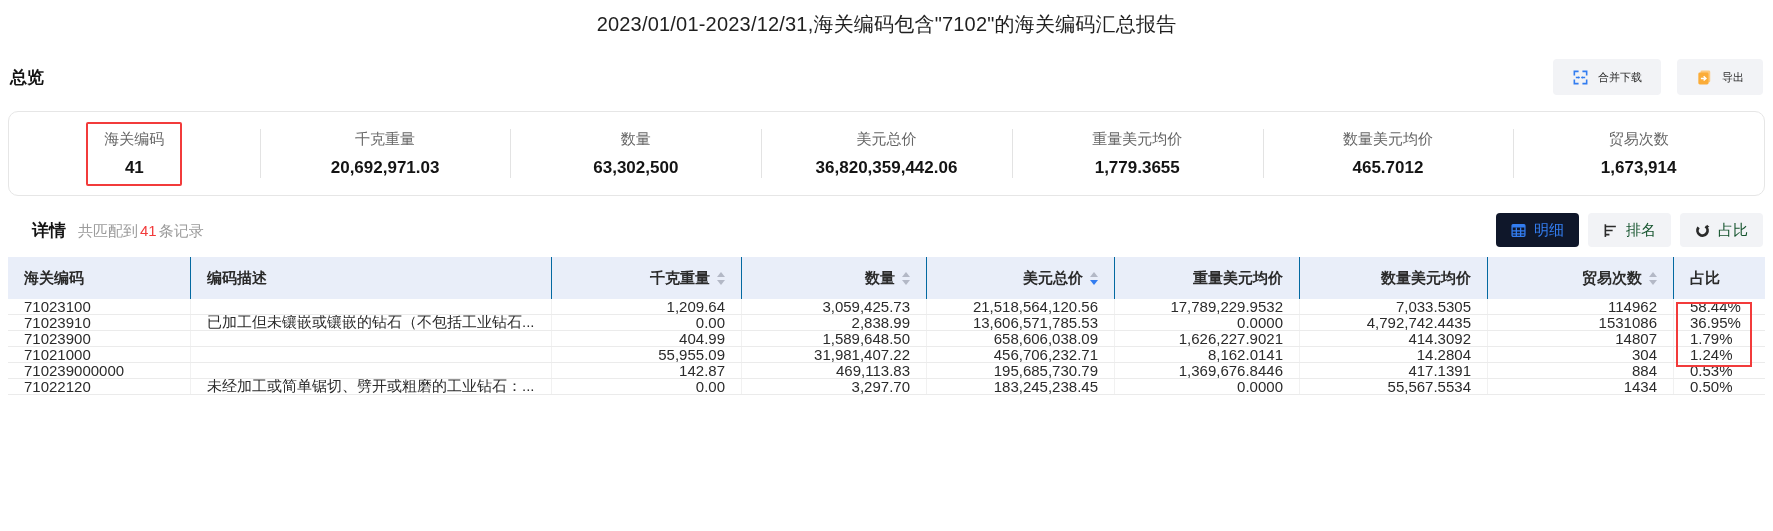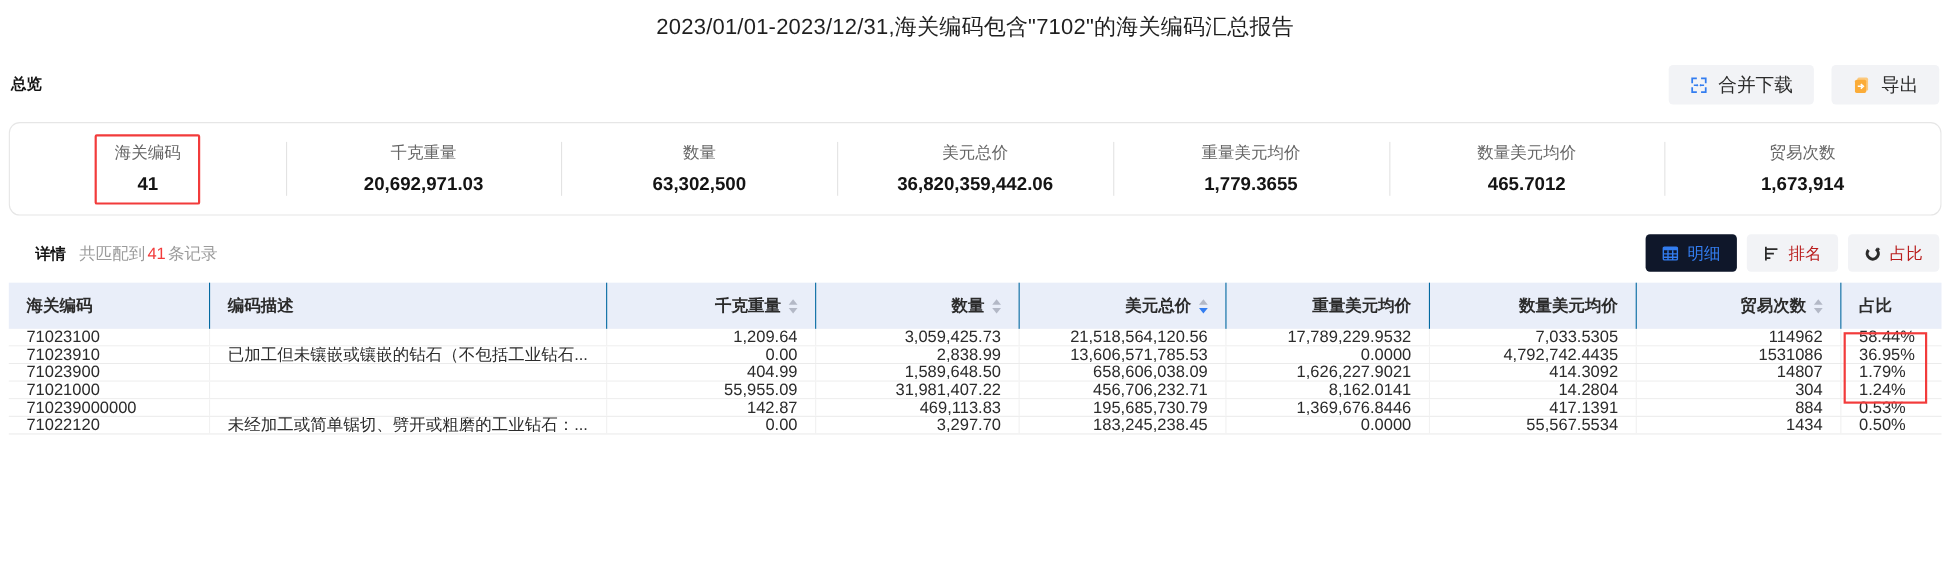--- a/index.html
+++ b/index.html
@@ -2,44 +2,44 @@
 <html><head>
 <meta charset="utf-8">
 <style>
   * { box-sizing: border-box; margin: 0; padding: 0; }
   html,body { width:1773px; height:531px; background:#ffffff; overflow:hidden;
     font-family:"Liberation Sans","DejaVu Sans",sans-serif; color:#2b2b2b; }
 
   .title { text-align:center; padding-top:11px; font-size:20px; color:#1f1f1f; letter-spacing:0.2px; }
 
   .section-row { display:flex; justify-content:space-between; align-items:center; padding:0 10px; margin-top:21px; height:36px; }
-  .section-title { font-size:14px; font-weight:700; color:#141414; }
+  .section-title { font-size:17px; font-weight:700; color:#141414; }
   .btn-group { display:flex; gap:16px; }
   .btn { display:inline-flex; align-items:center; gap:9px; background:#f2f3f6; border:none; border-radius:4px;
-    height:36px; padding:0 19px; font-size:17px; color:#2b2b2b; cursor:pointer; font-family:inherit; }
+    height:36px; padding:0 19px; font-size:11px; color:#2b2b2b; cursor:pointer; font-family:inherit; }
 
   
   .stats-card { margin:16px 8px 0; height:85px; border:1px solid #e6e6e6; border-radius:10px;
     display:flex; align-items:stretch; background:#fff; }
   .stat { flex:1; position:relative; display:flex; flex-direction:column; align-items:center; justify-content:center; }
   .stat:not(:first-child)::before { content:""; position:absolute; left:0; top:17px; bottom:17px; width:1px; background:#e3e3e3; }
   .stat-label { font-size:15px; color:#666; }
   .stat-value { font-size:17px; font-weight:700; color:#141414; margin-top:9px; }
   .stat-box { display:none; position:absolute; left:50%; top:50%; transform:translate(-50%,-50%);
     width:96px; height:64px; border:2px solid #f23b3b; border-radius:2px; pointer-events:none; }
   .stat.hl .stat-box { display:block; }
 
   
   .details-row { display:flex; justify-content:space-between; align-items:center; padding:0 10px; margin-top:17px; height:34px;margin-left:22px; }
   .details-left { display:flex; align-items:baseline; gap:12px; }
   .match-text { font-size:15px; color:#9b9b9b; }
   .match-count { color:#f23b3b; padding:0 2px; }
   .tabs { display:flex; gap:9px; }
   .tab { display:inline-flex; align-items:center; gap:8px; height:34px; padding:0 15px; background:#f2f3f6;
-    border:none; border-radius:4px; font-size:15px; color:#b91c1c; cursor:pointer; font-family:inherit; }
+    border:none; border-radius:4px; font-size:15px; color:#14532d; cursor:pointer; font-family:inherit; }
   .tab.active { background:#0f172a; color:#337df0; }
 
   
   .table-wrap { margin:10px 8px 0; position:relative; width:1757px; }
   .t-header { display:flex; background:#e9eef9; height:42px; }
   .t-header .t-cell { font-weight:700; color:#2b2b2b; }
   .t-header .t-cell + .t-cell { border-left:1px solid #0369a1; }
   .t-row { display:flex; height:16px; border-bottom:1px solid #ebebeb; background:#fff; }
   .t-row .t-cell + .t-cell { border-left:1px solid #f1f1f1; }
   .t-cell { display:flex; align-items:center; padding:0 16px; font-size:15px; overflow:hidden; white-space:nowrap; }

